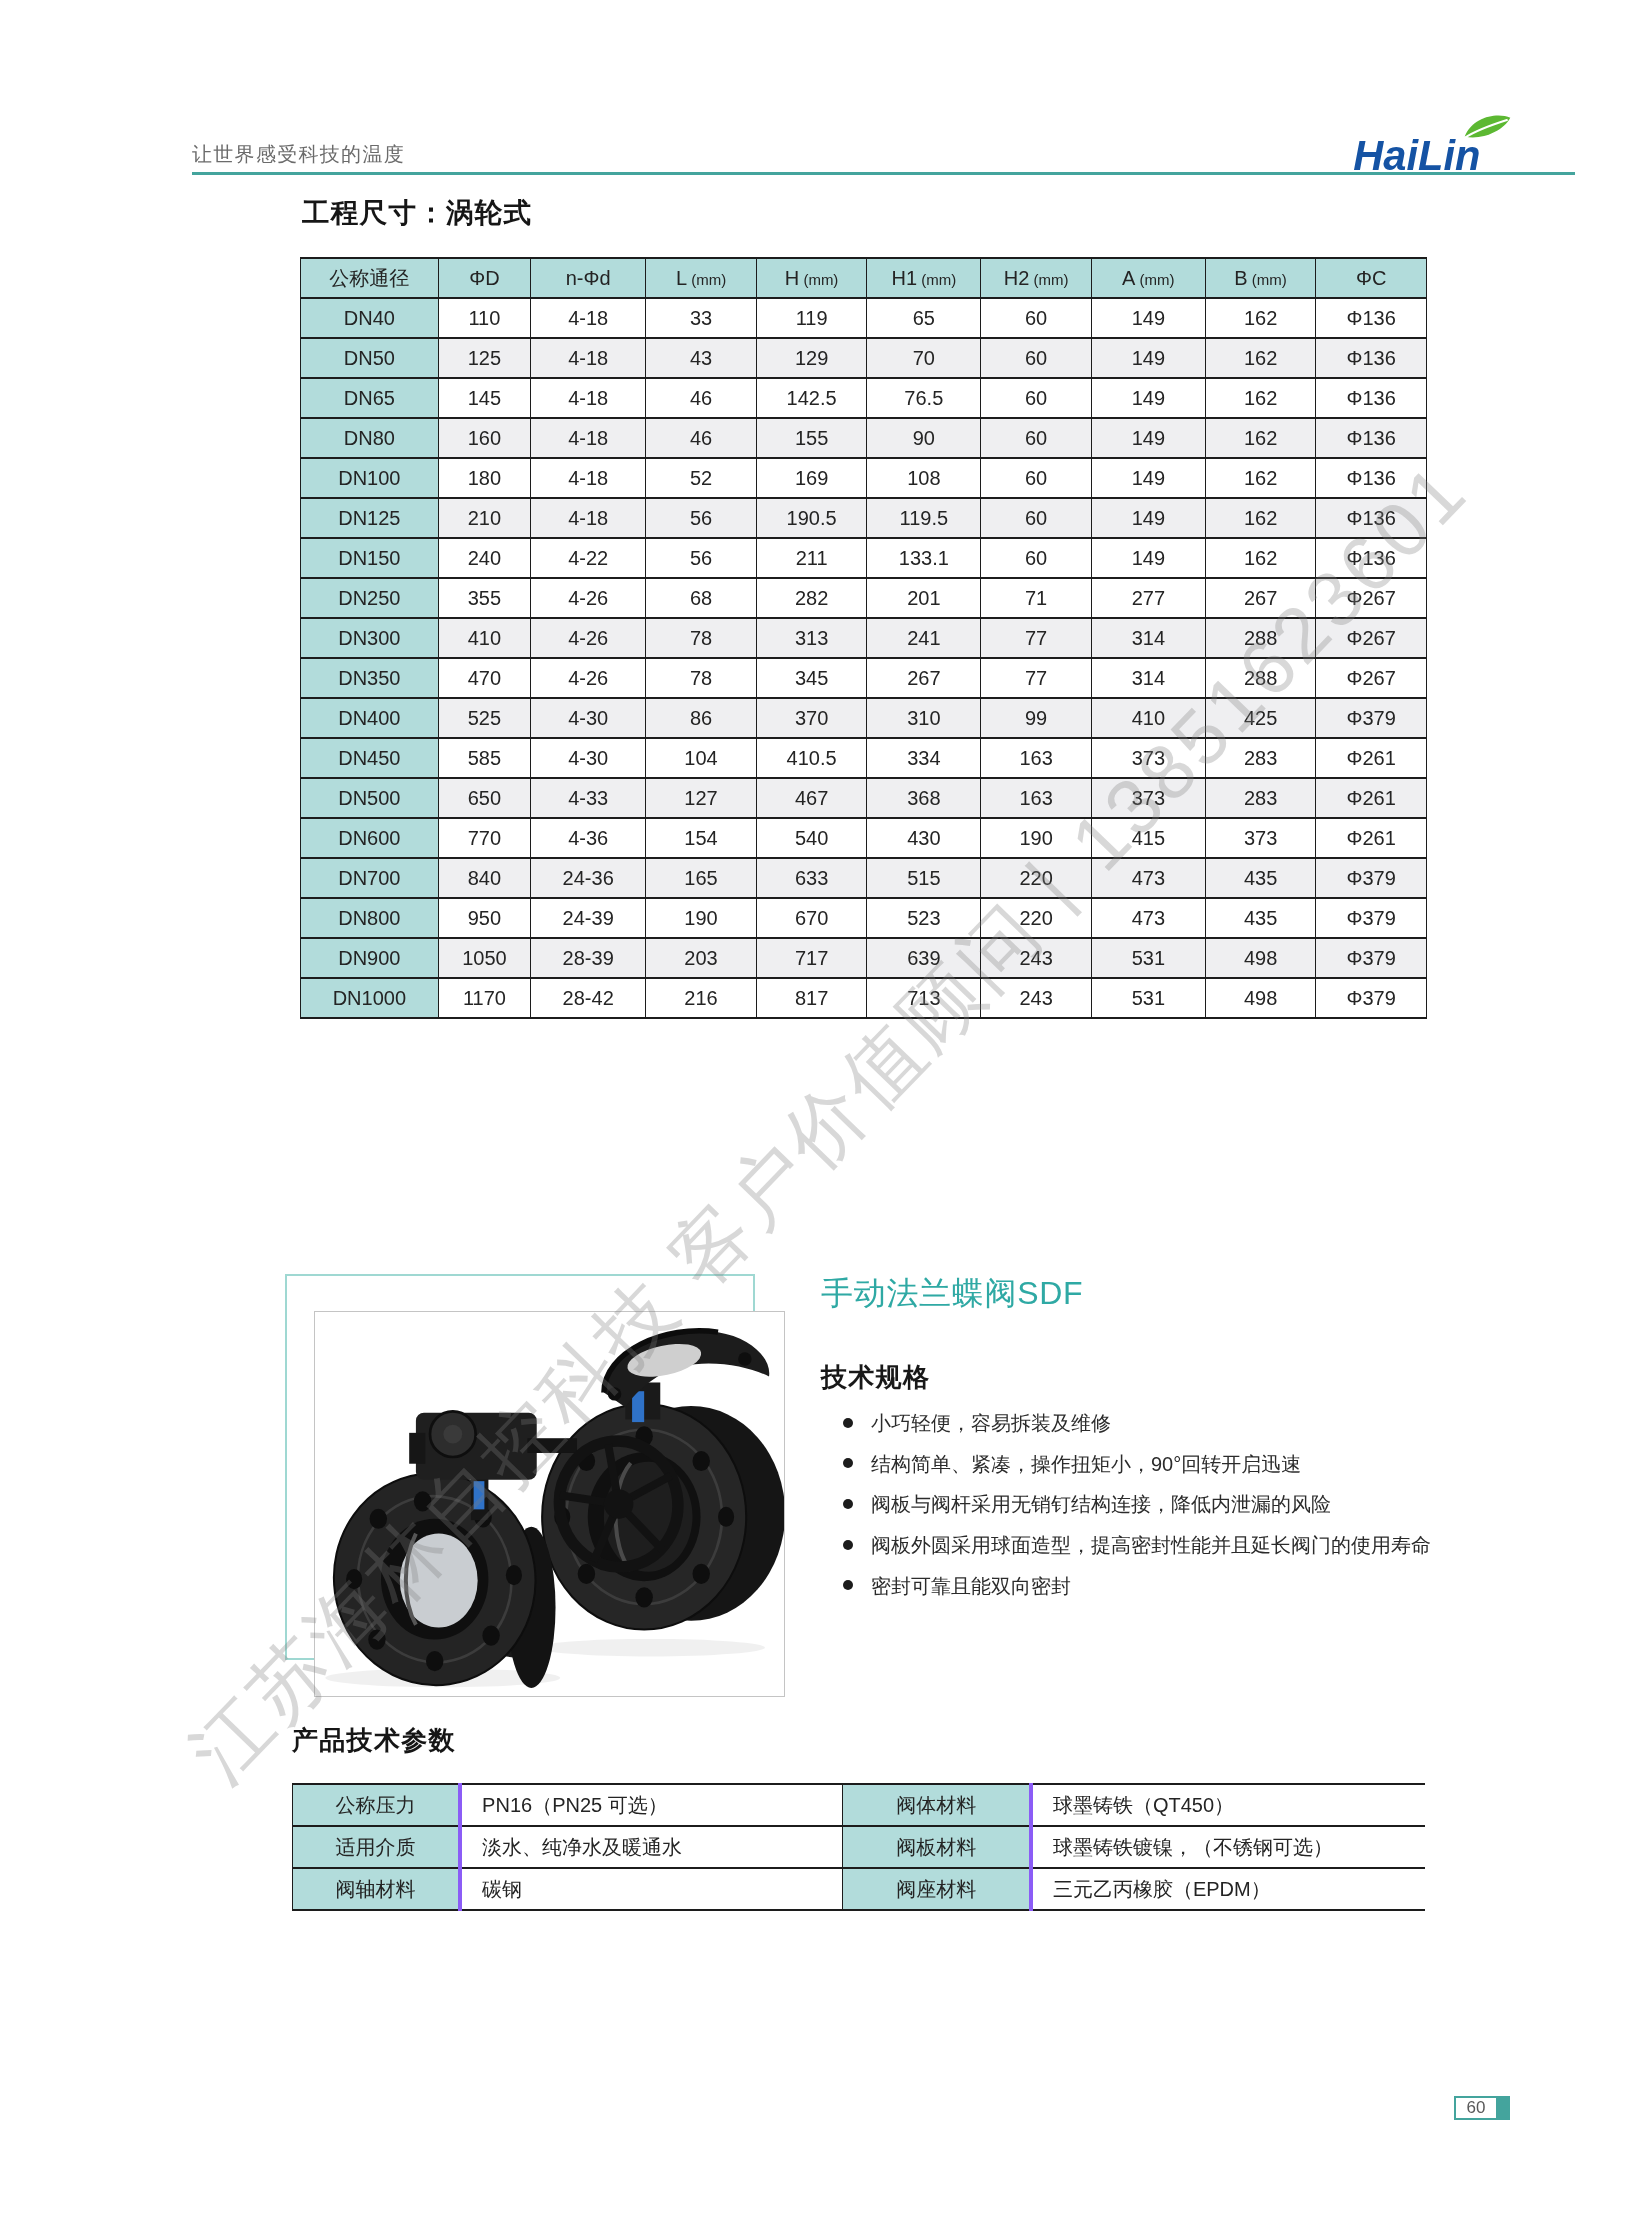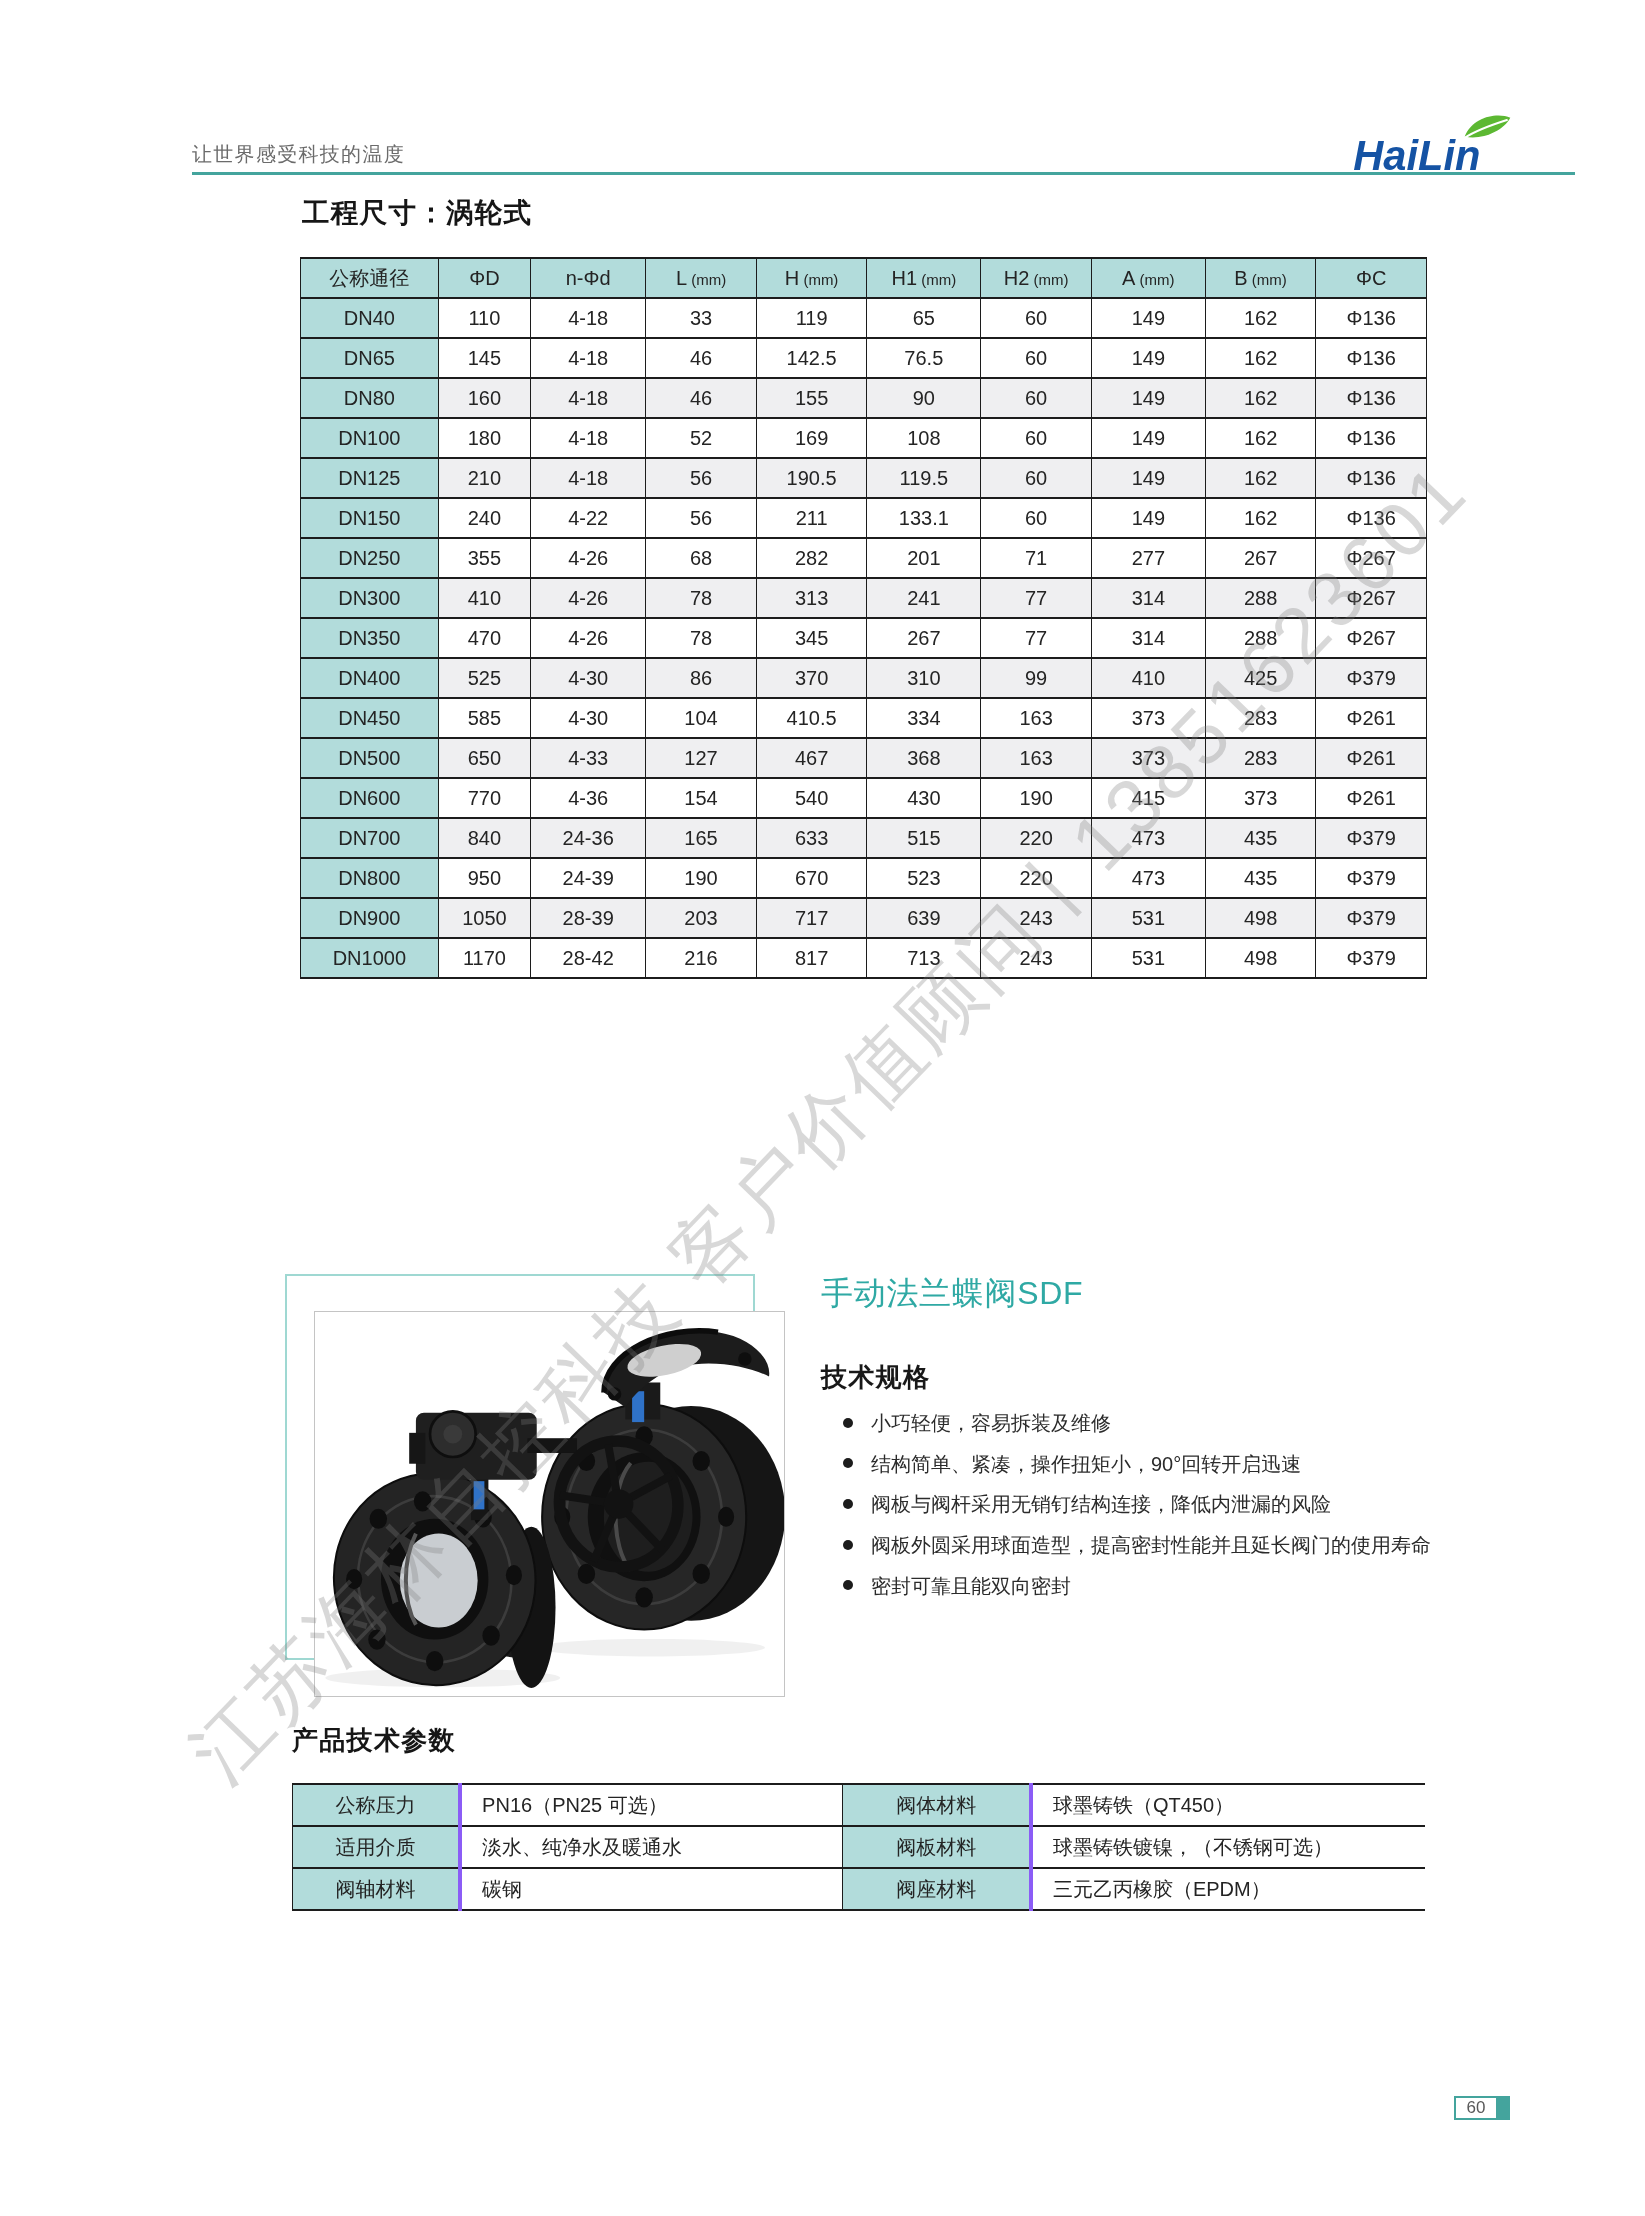--- a/index.html
+++ b/index.html
@@ -151,20 +151,32 @@
         </tr>
       </thead>
     <tbody>
         <tr>
           <th class="rowhead">DN40</th>
           <td>110</td>
           <td>4-18</td>
           <td>33</td>
           <td>119</td>
           <td>65</td>
+          <td>60</td>
+          <td>149</td>
+          <td>162</td>
+          <td>Φ136</td>
+        </tr>
+        <tr class="alt">
+          <th class="rowhead">DN50</th>
+          <td>125</td>
+          <td>4-18</td>
+          <td>43</td>
+          <td>129</td>
+          <td>70</td>
           <td>60</td>
           <td>149</td>
           <td>162</td>
           <td>Φ136</td>
         </tr>
         <tr>
           <th class="rowhead">DN65</th>
           <td>145</td>
           <td>4-18</td>
           <td>46</td>

